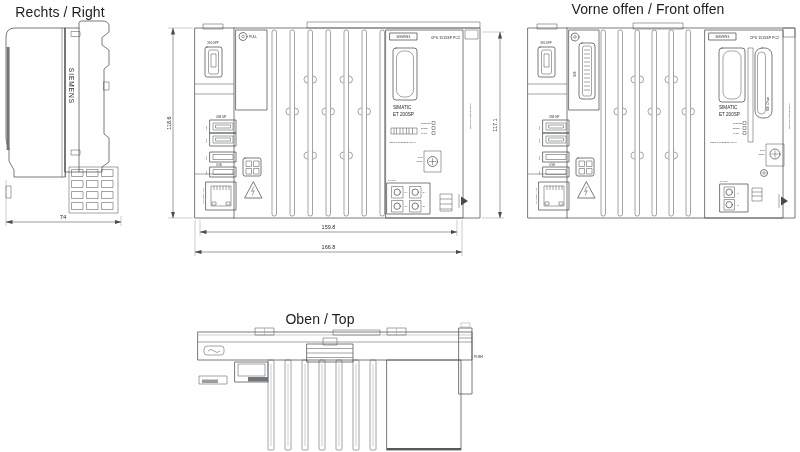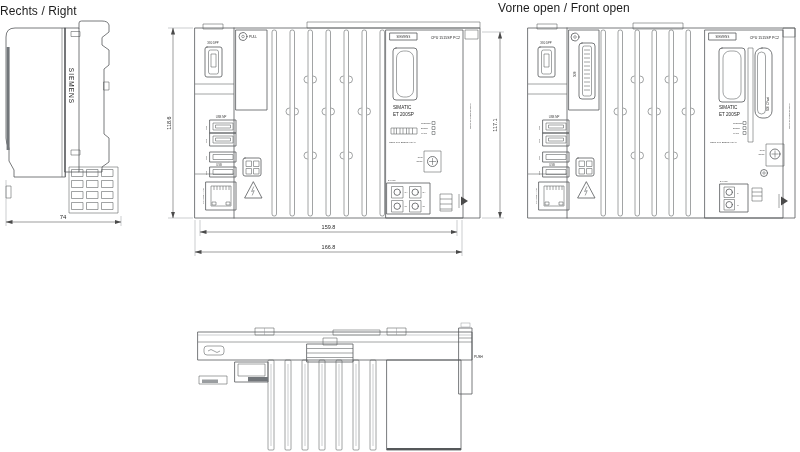--- a/index.html
+++ b/index.html
@@ -1,38 +1,39 @@
 <!DOCTYPE html>
 <html><head>
 <meta charset="utf-8">
 <style>
   *{margin:0;padding:0;box-sizing:border-box}
   html,body{background:#ffffff}
   body{width:800px;height:452px;font-family:"Liberation Sans",sans-serif}
   .canvas{position:relative;width:800px;height:452px;background:#fff;overflow:hidden}
-  .vtitle{position:absolute;font-size:12px;color:#1d1d1d;letter-spacing:.1px}
+  .vtitle{position:absolute;font-size:14px;color:#1d1d1d;text-align:center;letter-spacing:.1px}
   svg{position:absolute;overflow:visible}
   .ln{fill:none;stroke:#55585a;stroke-width:.8;stroke-linejoin:round;stroke-linecap:round}
   .l2{fill:none;stroke:#55585a;stroke-width:.55;stroke-linejoin:round}
   .lt{fill:none;stroke:#8d9093;stroke-width:.45}
   .dk{fill:#72767a;stroke:none}
   .dk2{fill:#9a9da0;stroke:none}
   text{fill:#1d1d1d;font-family:"Liberation Sans",sans-serif}
   .tiny{fill:#3a3a3a}
   .dimtxt{fill:#2a2a2a}
   .diml{stroke:#5a5a5a;stroke-width:.6;fill:none}
   .ext{stroke:#8d9093;stroke-width:.45;fill:none}
 </style>
 </head>
 <body>
 
 <div class="canvas">
 
   <div class="vtitle" style="left:0;top:4px;width:120px">Rechts / Right</div>
-  <div class="vtitle" style="left:498px;top:1px;width:300px">Vorne open / Front open</div>
+  <div class="vtitle" style="left:498px;top:1px;width:300px">Vorne offen / Front offen</div>
+  <div class="vtitle" style="left:170px;top:311px;width:300px">Oben / Top</div>
 
   <svg style="left:5px;top:20px" width="130" height="215" viewBox="0 0 130 215">
     <defs>
       <marker id="arrR" markerWidth="9" markerHeight="8" refX="6.5" refY="2.6" orient="auto-start-reverse" markerUnits="userSpaceOnUse">
         <path d="M0,0.5 L6.8,2.6 L0,4.7 Z" fill="#4a4a4a"></path>
       </marker>
     </defs>
     <g>
       <path class="ln" d="M60,8 L10,8 Q1,8 1,17 L1,118 Q1,124 4,128 L4,141 L9,150 L9,157 L60,157 Z"></path>
       <rect class="dk" x="1.6" y="27" width="3" height="103"></rect>

